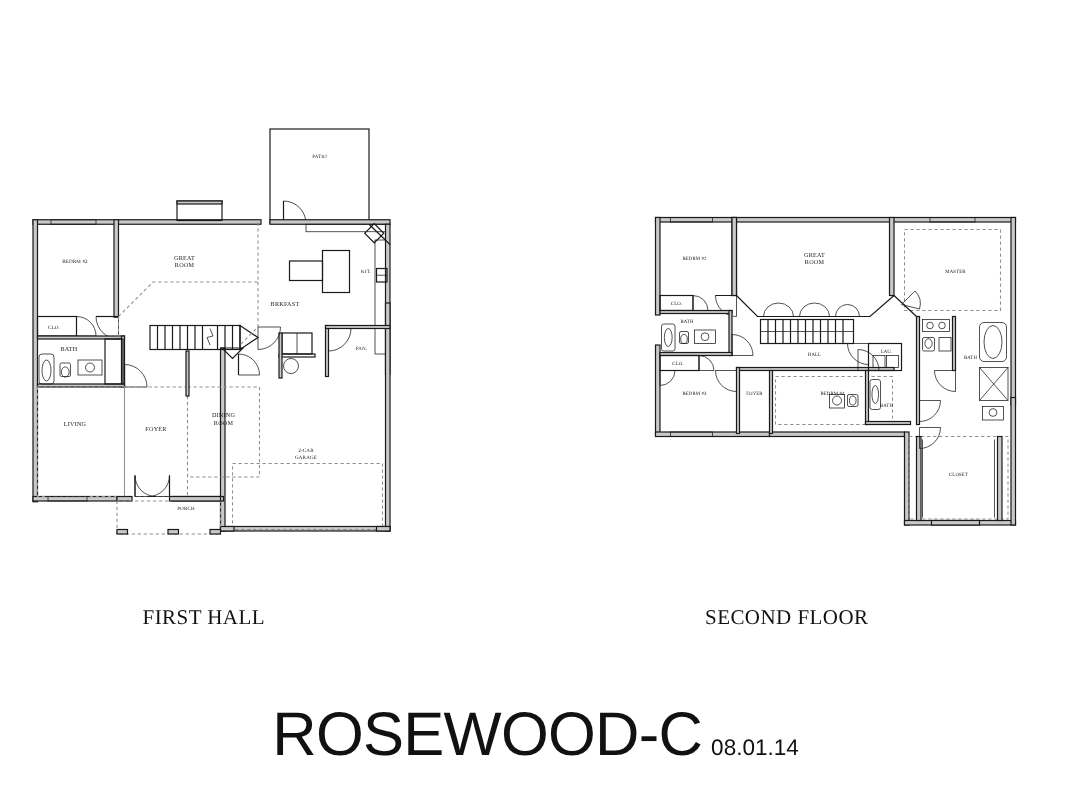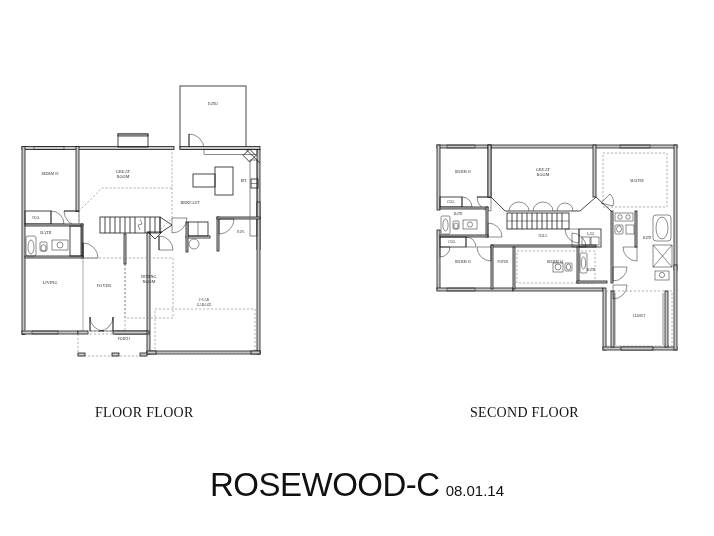--- a/index.html
+++ b/index.html
@@ -31,21 +31,21 @@
   #title-block {
     position: absolute;
     left: 0;
     top: 466px;
     width: 714px;
     text-align: center;
     white-space: nowrap;
   }
   #plan-title {
     font-family: "Liberation Sans", sans-serif;
-    font-size: 33px;
+    font-size: 41px;
     font-weight: 400;
     color: #111111;
     letter-spacing: -0.5px;
   }
   #plan-date {
     font-family: "Liberation Sans", sans-serif;
     font-size: 15px;
     font-weight: 400;
     color: #111111;
     margin-left: 6px;
@@ -424,21 +424,21 @@
 
       <line class="tlt2" x1="190" y1="168" x2="190" y2="220"></line>
       <line class="tlt2" x1="238" y1="168" x2="238" y2="220"></line>
       <rect class="w2" x="186" y="166" width="3" height="56"></rect>
       <rect class="w2" x="240" y="166" width="3" height="56"></rect>
       <rect class="w2" x="196" y="222" width="32" height="3"></rect>
       <path class="tlt2" d="M188,160 L202,160 A14,14 0 0 1 188,174 Z"></path>
     </g>
   </svg>
 
-  <div id="caption-first" class="floor-caption">FLOOR FLOOR</div>
+  <div id="caption-first" class="floor-caption">FIRST HALL</div>
 
   <div id="caption-second" class="floor-caption">SECOND FLOOR</div>
 
   <div id="title-block">
     <span id="plan-title">ROSEWOOD-C</span><span id="plan-date">08.01.14</span>
   </div>
 
 </div>
 
 </body></html>

